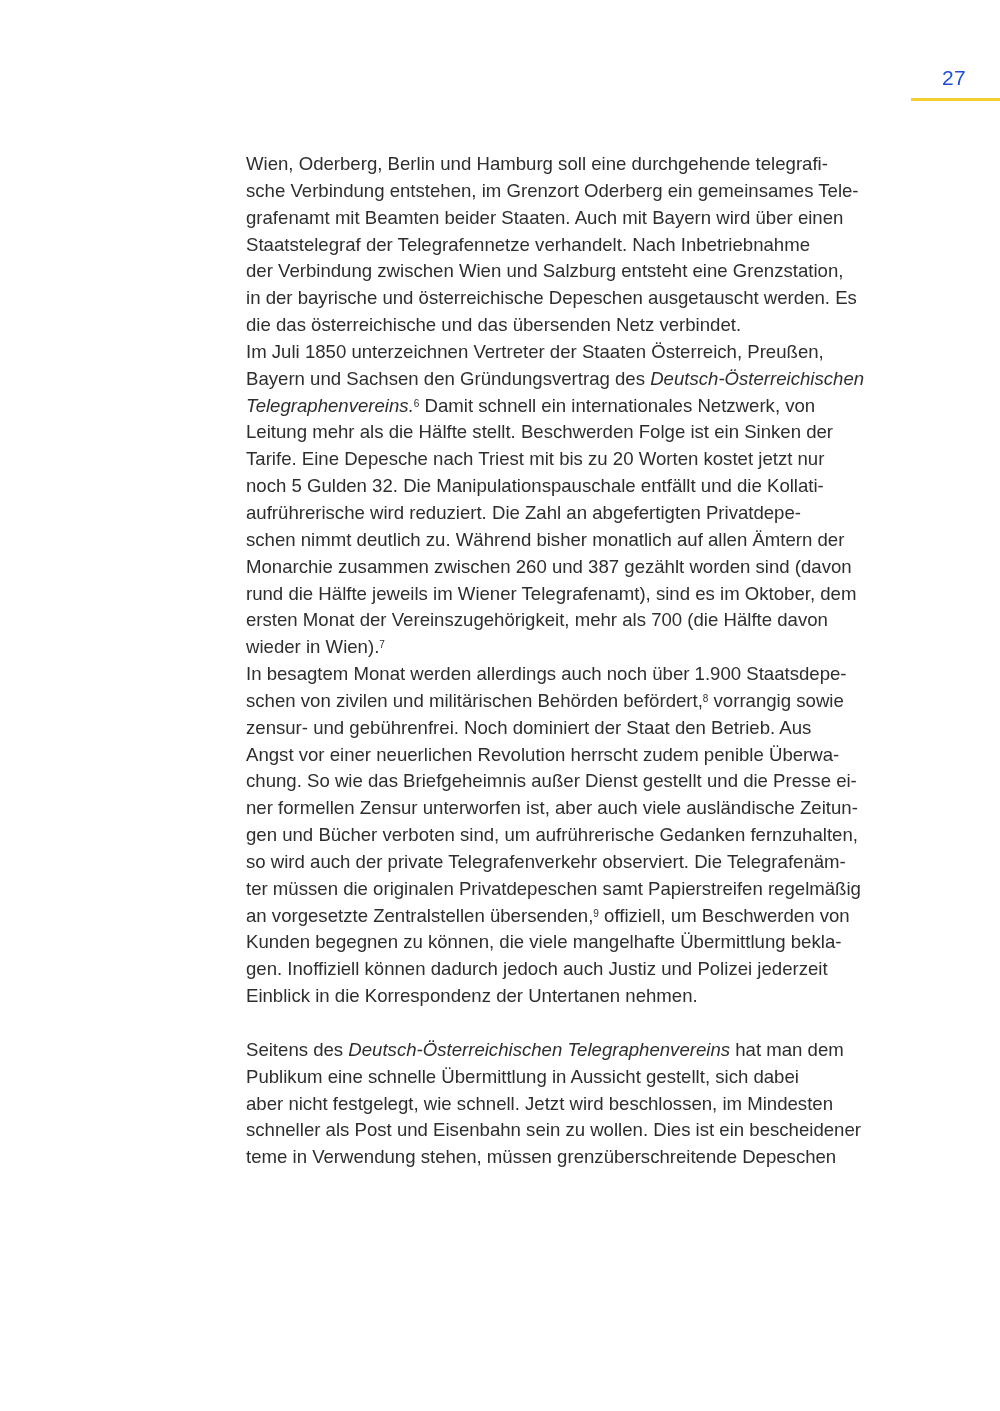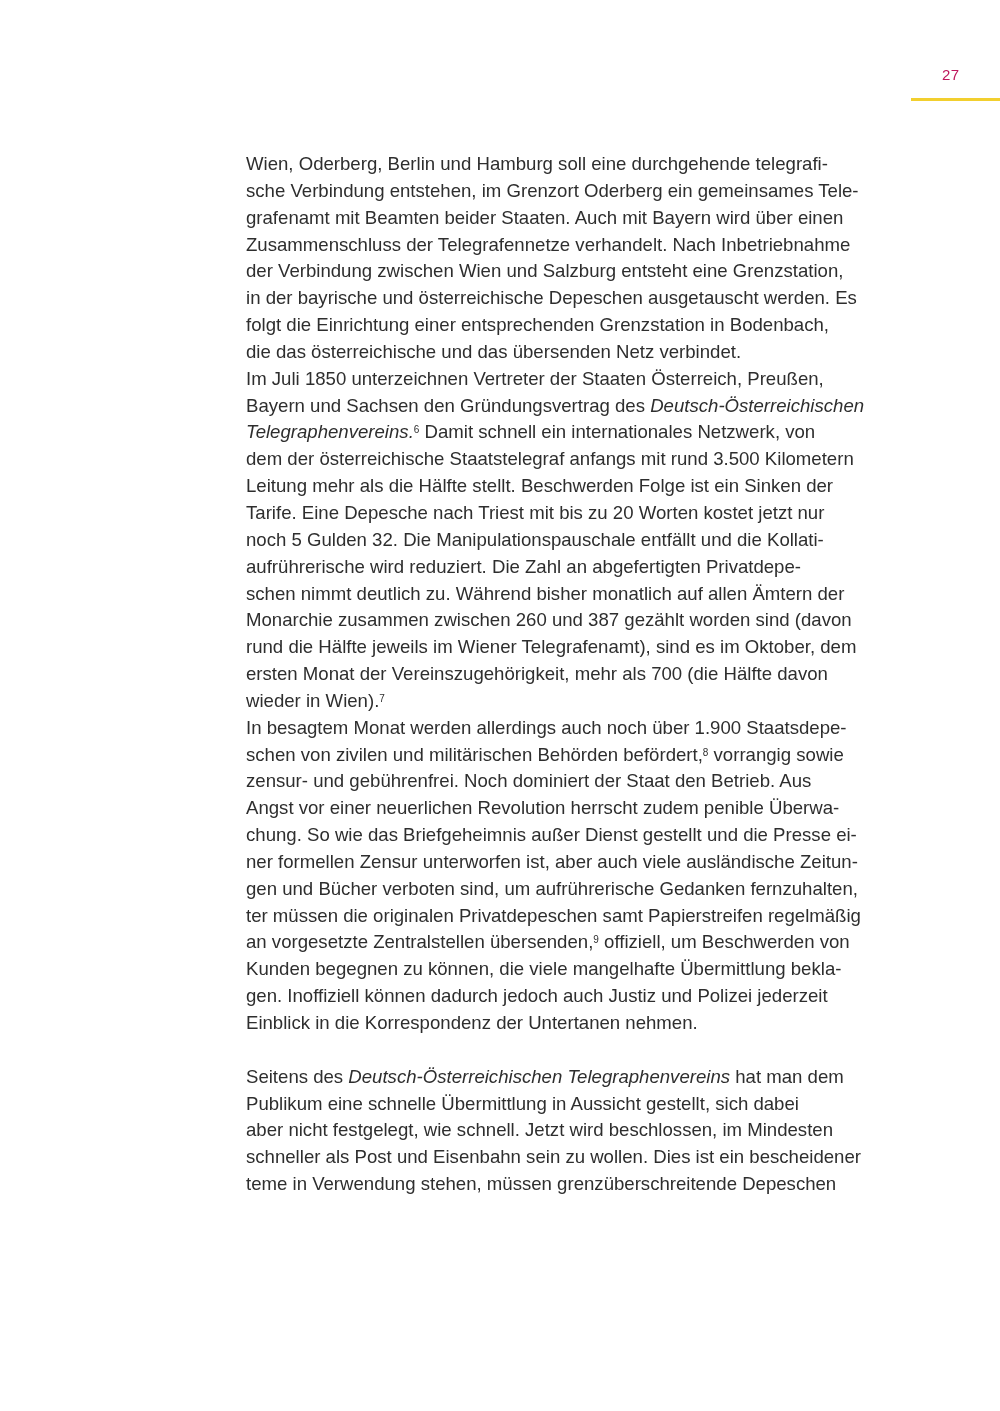--- a/index.html
+++ b/index.html
@@ -12,22 +12,22 @@
       height: 1411px;
       position: relative;
       overflow: hidden;
       font-family: "Liberation Sans", "DejaVu Sans", sans-serif;
       color: #2b2b2b;
     }
     .page-number {
       position: absolute;
       left: 942px;
       top: 66px;
-      font-size: 15px;
-      color: #be185d;
+      font-size: 21px;
+      color: #1d4ed8;
       letter-spacing: 0.3px;
     }
     .page-rule {
       position: absolute;
       left: 911px;
       top: 98px;
       width: 89px;
       height: 3px;
       background: #f2cf2e;
     }
@@ -61,51 +61,50 @@
 
 <div class="page-number">27</div>
 <div class="page-rule"></div>
 
 <div class="body-text">
 
   <div>
     <span class="line">Wien, Oderberg, Berlin und Hamburg soll eine durchgehende telegrafi-</span>
     <span class="line">sche Verbindung entstehen, im Grenzort Oderberg ein gemeinsames Tele-</span>
     <span class="line">grafenamt mit Beamten beider Staaten. Auch mit Bayern wird über einen</span>
-    <span class="line">Zusammenschluss der Telegrafennetze verhandelt. Nach Inbetriebnahme</span>
+    <span class="line">Staatstelegraf der Telegrafennetze verhandelt. Nach Inbetriebnahme</span>
     <span class="line">der Verbindung zwischen Wien und Salzburg entsteht eine Grenzstation,</span>
     <span class="line">in der bayrische und österreichische Depeschen ausgetauscht werden. Es</span>
-    <span class="line">folgt die Einrichtung einer entsprechenden Grenzstation in Bodenbach,</span>
     <span class="line">die das österreichische und das übersenden Netz verbindet.</span>
   </div>
 
   <div>
     <span class="line">Im Juli 1850 unterzeichnen Vertreter der Staaten Österreich, Preußen,</span>
     <span class="line"><span>Bayern und Sachsen den Gründungsvertrag des </span><em>Deutsch-Österreichischen</em></span>
     <span class="line"><em>Telegraphenvereins.</em><sup>6</sup><span> Damit schnell ein internationales Netzwerk, von</span></span>
-    <span class="line">dem der österreichische Staatstelegraf anfangs mit rund 3.500 Kilometern</span>
     <span class="line">Leitung mehr als die Hälfte stellt. Beschwerden Folge ist ein Sinken der</span>
     <span class="line">Tarife. Eine Depesche nach Triest mit bis zu 20 Worten kostet jetzt nur</span>
     <span class="line">noch 5 Gulden 32. Die Manipulationspauschale entfällt und die Kollati-</span>
     <span class="line">aufrührerische wird reduziert. Die Zahl an abgefertigten Privatdepe-</span>
     <span class="line">schen nimmt deutlich zu. Während bisher monatlich auf allen Ämtern der</span>
     <span class="line">Monarchie zusammen zwischen 260 und 387 gezählt worden sind (davon</span>
     <span class="line">rund die Hälfte jeweils im Wiener Telegrafenamt), sind es im Oktober, dem</span>
     <span class="line">ersten Monat der Vereinszugehörigkeit, mehr als 700 (die Hälfte davon</span>
     <span class="line"><span>wieder in Wien).</span><sup>7</sup></span>
   </div>
 
   <div>
     <span class="line">In besagtem Monat werden allerdings auch noch über 1.900 Staatsdepe-</span>
     <span class="line"><span>schen von zivilen und militärischen Behörden befördert,</span><sup>8</sup><span> vorrangig sowie</span></span>
     <span class="line">zensur- und gebührenfrei. Noch dominiert der Staat den Betrieb. Aus</span>
     <span class="line">Angst vor einer neuerlichen Revolution herrscht zudem penible Überwa-</span>
     <span class="line">chung. So wie das Briefgeheimnis außer Dienst gestellt und die Presse ei-</span>
     <span class="line">ner formellen Zensur unterworfen ist, aber auch viele ausländische Zeitun-</span>
     <span class="line">gen und Bücher verboten sind, um aufrührerische Gedanken fernzuhalten,</span>
+    <span class="line">so wird auch der private Telegrafenverkehr observiert. Die Telegrafenäm-</span>
     <span class="line">ter müssen die originalen Privatdepeschen samt Papierstreifen regelmäßig</span>
     <span class="line"><span>an vorgesetzte Zentralstellen übersenden,</span><sup>9</sup><span> offiziell, um Beschwerden von</span></span>
     <span class="line">Kunden begegnen zu können, die viele mangelhafte Übermittlung bekla-</span>
     <span class="line">gen. Inoffiziell können dadurch jedoch auch Justiz und Polizei jederzeit</span>
     <span class="line">Einblick in die Korrespondenz der Untertanen nehmen.</span>
   </div>
 
   <span class="gap"></span>
 
   <div>

